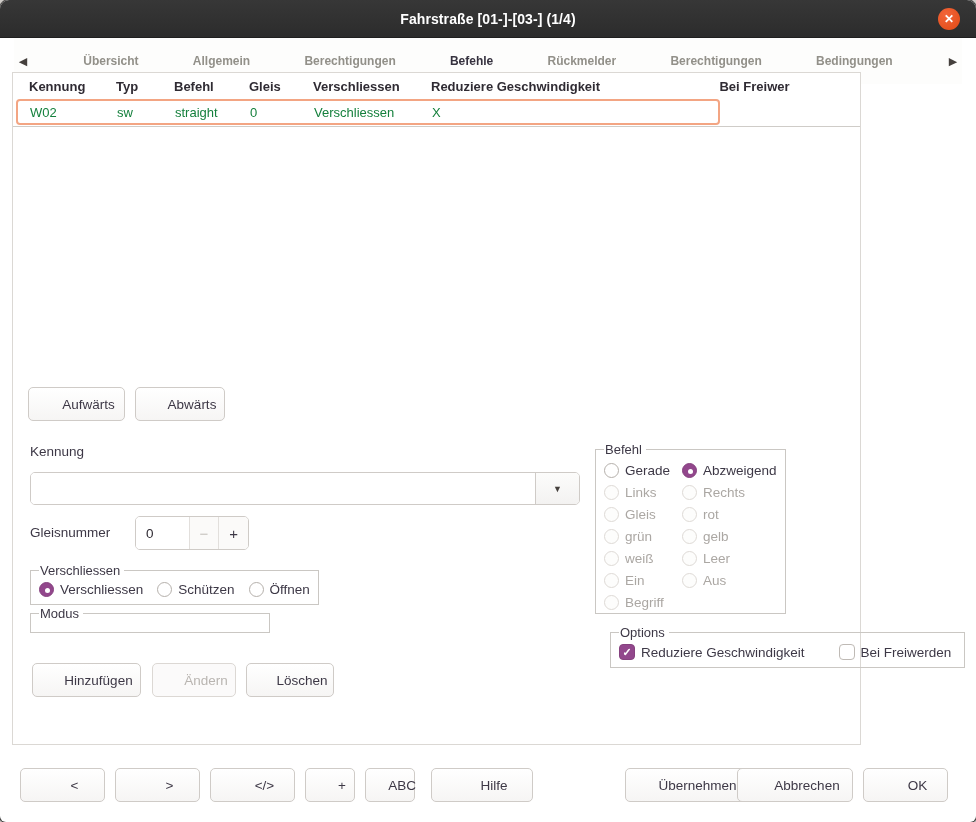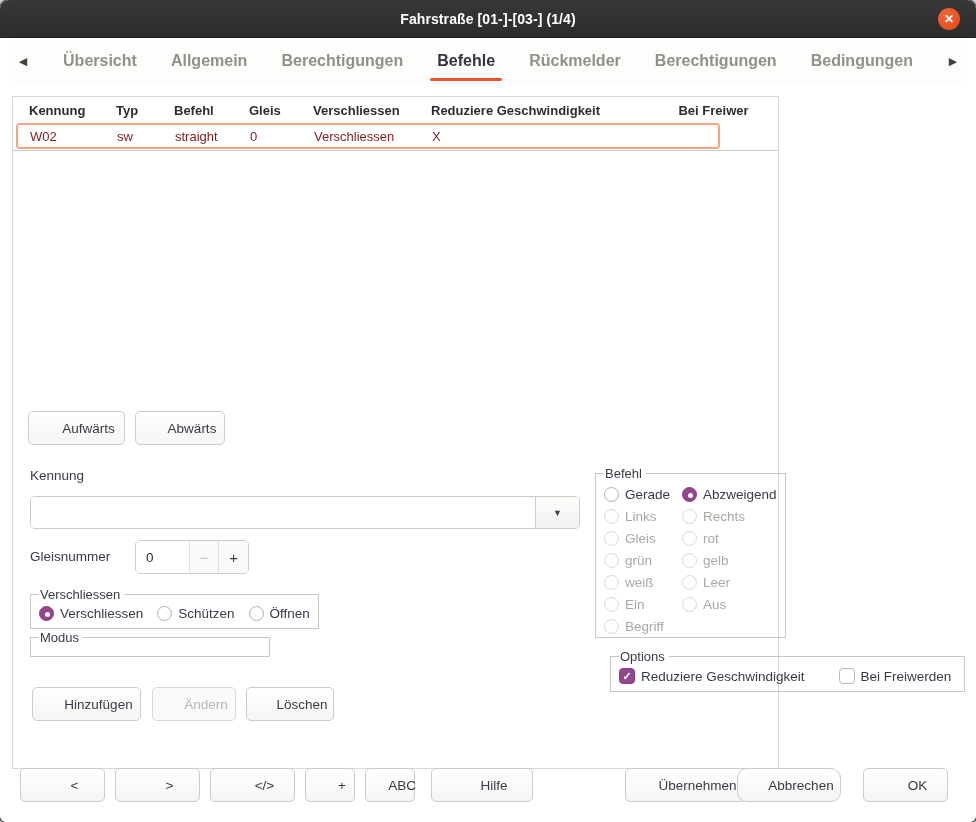--- a/index.html
+++ b/index.html
@@ -10,33 +10,33 @@
   .titlebar{position:absolute;left:0;top:0;right:0;height:38px;background:linear-gradient(#373737,#2c2c2c);
     border-bottom:1px solid #1f1f1f;display:flex;align-items:center;justify-content:center;}
   .title{color:#ffffff;font-size:14px;font-weight:700;letter-spacing:.1px;}
   .closebtn{position:absolute;right:16px;top:8px;width:22px;height:22px;border-radius:50%;
     background:radial-gradient(circle at 35% 30%,#f2653a,#e14a14);display:flex;align-items:center;justify-content:center;
     color:#fff;font-size:12px;font-weight:700;cursor:pointer;line-height:1;}
   
   .tabstrip{position:absolute;left:14px;right:14px;top:38px;height:46px;display:flex;align-items:center;
     justify-content:space-between;background:#fdfdfc;}
   .tab-arrow{color:#45403d;font-size:11px;width:18px;text-align:center;cursor:pointer;}
-  .tab{font-size:16px;font-weight:600;color:#929089;position:relative;padding:0 3px;cursor:pointer;white-space:nowrap;}
+  .tab{font-size:12px;font-weight:600;color:#929089;position:relative;padding:0 3px;cursor:pointer;white-space:nowrap;}
   .tab.active{color:#36323f;}
   .tab.active::after{content:"";position:absolute;left:-4px;right:-4px;bottom:-11px;height:3px;background:#e6562b;border-radius:2px;}
   
-  .page{position:absolute;left:12px;top:96px;width:767px;height:673px;background:#ffffff;border:1px solid #dbd8d4;}
+  .page{position:absolute;left:12px;top:72px;width:849px;height:673px;background:#ffffff;border:1px solid #dbd8d4;}
   
   .thead{position:absolute;left:0;top:0;right:0;height:26px;display:flex;padding-left:4px;align-items:center;}
   .thead .cell{font-size:13px;font-weight:600;color:#2f2b33;}
   .cell{padding-left:12px;white-space:nowrap;overflow:hidden;}
   .c0{width:87px;} .c1{width:58px;} .c2{width:75px;} .c3{width:64px;} .c4{width:118px;} .c5{width:218px;} .c6{flex:1;text-align:center;}
   .selrow{position:absolute;left:3px;top:26px;width:704px;height:26px;border:2px solid #f3a583;border-radius:4px;
     display:flex;align-items:center;background:#fff;}
-  .selrow .cell{font-size:13px;color:#7f1d1d;}
+  .selrow .cell{font-size:13px;color:#15803d;}
   .rowsep{position:absolute;left:0;right:0;top:53px;height:1px;background:#cfccc8;}
   
   .btn{position:absolute;height:34px;background:linear-gradient(#ffffff,#f6f5f4);border:1px solid #cfcbc7;border-radius:5px;
     color:#3d3846;font-size:13.5px;font-weight:500;display:flex;align-items:center;justify-content:center;cursor:pointer;padding-left:24px;}
   .btn.disabled{color:#b9b5b1;background:#fbfafa;border-color:#dcd8d4;cursor:default;}
   
   .flabel{position:absolute;font-size:13.5px;color:#3d3846;white-space:nowrap;}
   
   .combo{position:absolute;display:flex;height:33px;border:1px solid #cfcbc7;border-radius:5px;overflow:hidden;background:#fff;}
   .combo input{flex:1;border:none;outline:none;padding:0 8px;font-size:13.5px;font-family:inherit;color:#3d3846;background:#fff;}
@@ -236,16 +236,16 @@
 
   </div>
 
   <div class="btn footer-btn" style="left:20px;width:85px;">&lt;</div>
   <div class="btn footer-btn" style="left:115px;width:85px;">&gt;</div>
   <div class="btn footer-btn" style="left:210px;width:85px;">&lt;/&gt;</div>
   <div class="btn footer-btn" style="left:305px;width:50px;">+</div>
   <div class="btn footer-btn" style="left:365px;width:50px;">ABC</div>
   <div class="btn footer-btn" style="left:431px;width:102px;">Hilfe</div>
   <div class="btn footer-btn" style="left:625px;width:121px;">Übernehmen</div>
-  <div class="btn footer-btn" style="left:737px;width:104px;border-radius:10px;">Abbrechen</div>
+  <div class="btn footer-btn" style="left:737px;width:116px;">Abbrechen</div>
   <div class="btn footer-btn" style="left:863px;width:85px;">OK</div>
 
 </div>
 
 </body></html>

